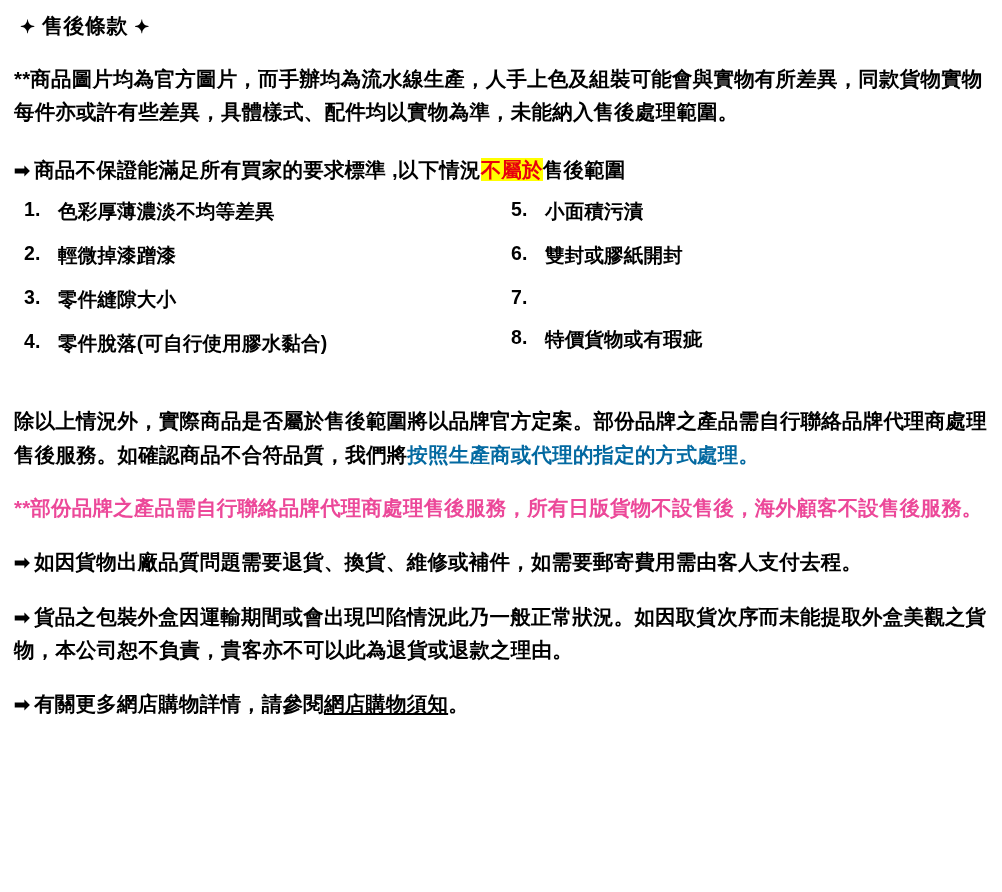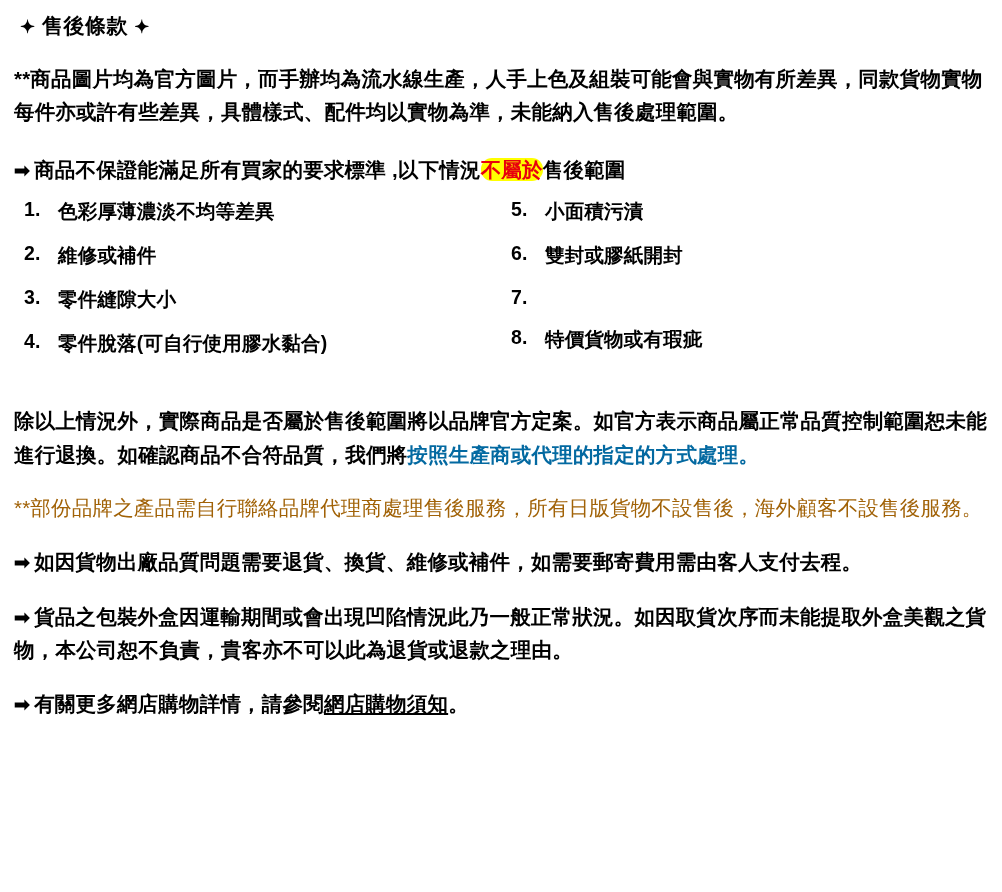--- a/index.html
+++ b/index.html
@@ -40,21 +40,20 @@
   }
   .arrow {
     font-weight: bold;
     font-size: 19px;
     padding-right: 4px;
   }
   .hl {
     background: #ffff00;
     color: #e8000d;
     font-weight: bold;
-    border-radius: 11px;
   }
   .lead-line {
     font-size: 20.5px;
     font-weight: bold;
     margin: 28px 0 0 0;
     letter-spacing: 0.2px;
   }
   .lists {
     display: flex;
     margin: 14px 0 0 0;
@@ -81,22 +80,22 @@
     font-weight: bold;
     line-height: 1.62;
     margin: 30px 0 0 0;
     letter-spacing: 0.2px;
   }
   .grey {
     color: #0369a1;
     font-weight: bold;
   }
   .red {
-    color: #a16207;
-    font-weight: normal;
+    color: #ec4899;
+    font-weight: bold;
   }
   .para-red {
     font-size: 20.5px;
     line-height: 1.62;
     margin: 20px 0 0 0;
     letter-spacing: 0.2px;
   }
   .para-arrow {
     font-size: 20.5px;
     font-weight: bold;
@@ -127,21 +126,21 @@
   </div>
 
   <div class="lists">
     <div class="col left">
       <div class="li">
         <span class="num">1.</span>
         <span>色彩厚薄濃淡不均等差異</span>
       </div>
       <div class="li">
         <span class="num">2.</span>
-        <span>維修或補件</span>
+        <span>輕微掉漆蹭漆</span>
       </div>
       <div class="li">
         <span class="num">3.</span>
         <span>零件縫隙大小</span>
       </div>
       <div class="li">
         <span class="num">4.</span>
         <span>零件脫落(可自行使用膠水黏合)</span>
       </div>
     </div>
@@ -158,21 +157,21 @@
         <span class="num">7.</span>
       </div>
       <div class="li">
         <span class="num">8.</span>
         <span>特價貨物或有瑕疵</span>
       </div>
     </div>
   </div>
 
   <p class="para-normal">
-    <span>除以上情況外，實際商品是否屬於售後範圍將以品牌官方定案。如官方表示商品屬正常品質控制範圍恕未能進行退換。如確認商品不合符品質，我們將</span><span class="grey">按照生產商或代理的指定的方式處理。</span>
+    <span>除以上情況外，實際商品是否屬於售後範圍將以品牌官方定案。部份品牌之產品需自行聯絡品牌代理商處理售後服務。如確認商品不合符品質，我們將</span><span class="grey">按照生產商或代理的指定的方式處理。</span>
   </p>
 
   <p class="para-red red">**部份品牌之產品需自行聯絡品牌代理商處理售後服務，所有日版貨物不設售後，海外顧客不設售後服務。</p>
 
   <p class="para-arrow">
     <span class="arrow">➡</span><span>如因貨物出廠品質問題需要退貨、換貨、維修或補件，如需要郵寄費用需由客人支付去程。</span>
   </p>
 
   <p class="para-arrow">
     <span class="arrow">➡</span><span>貨品之包裝外盒因運輸期間或會出現凹陷情況此乃一般正常狀況。如因取貨次序而未能提取外盒美觀之貨物，本公司恕不負責，貴客亦不可以此為退貨或退款之理由。</span>

